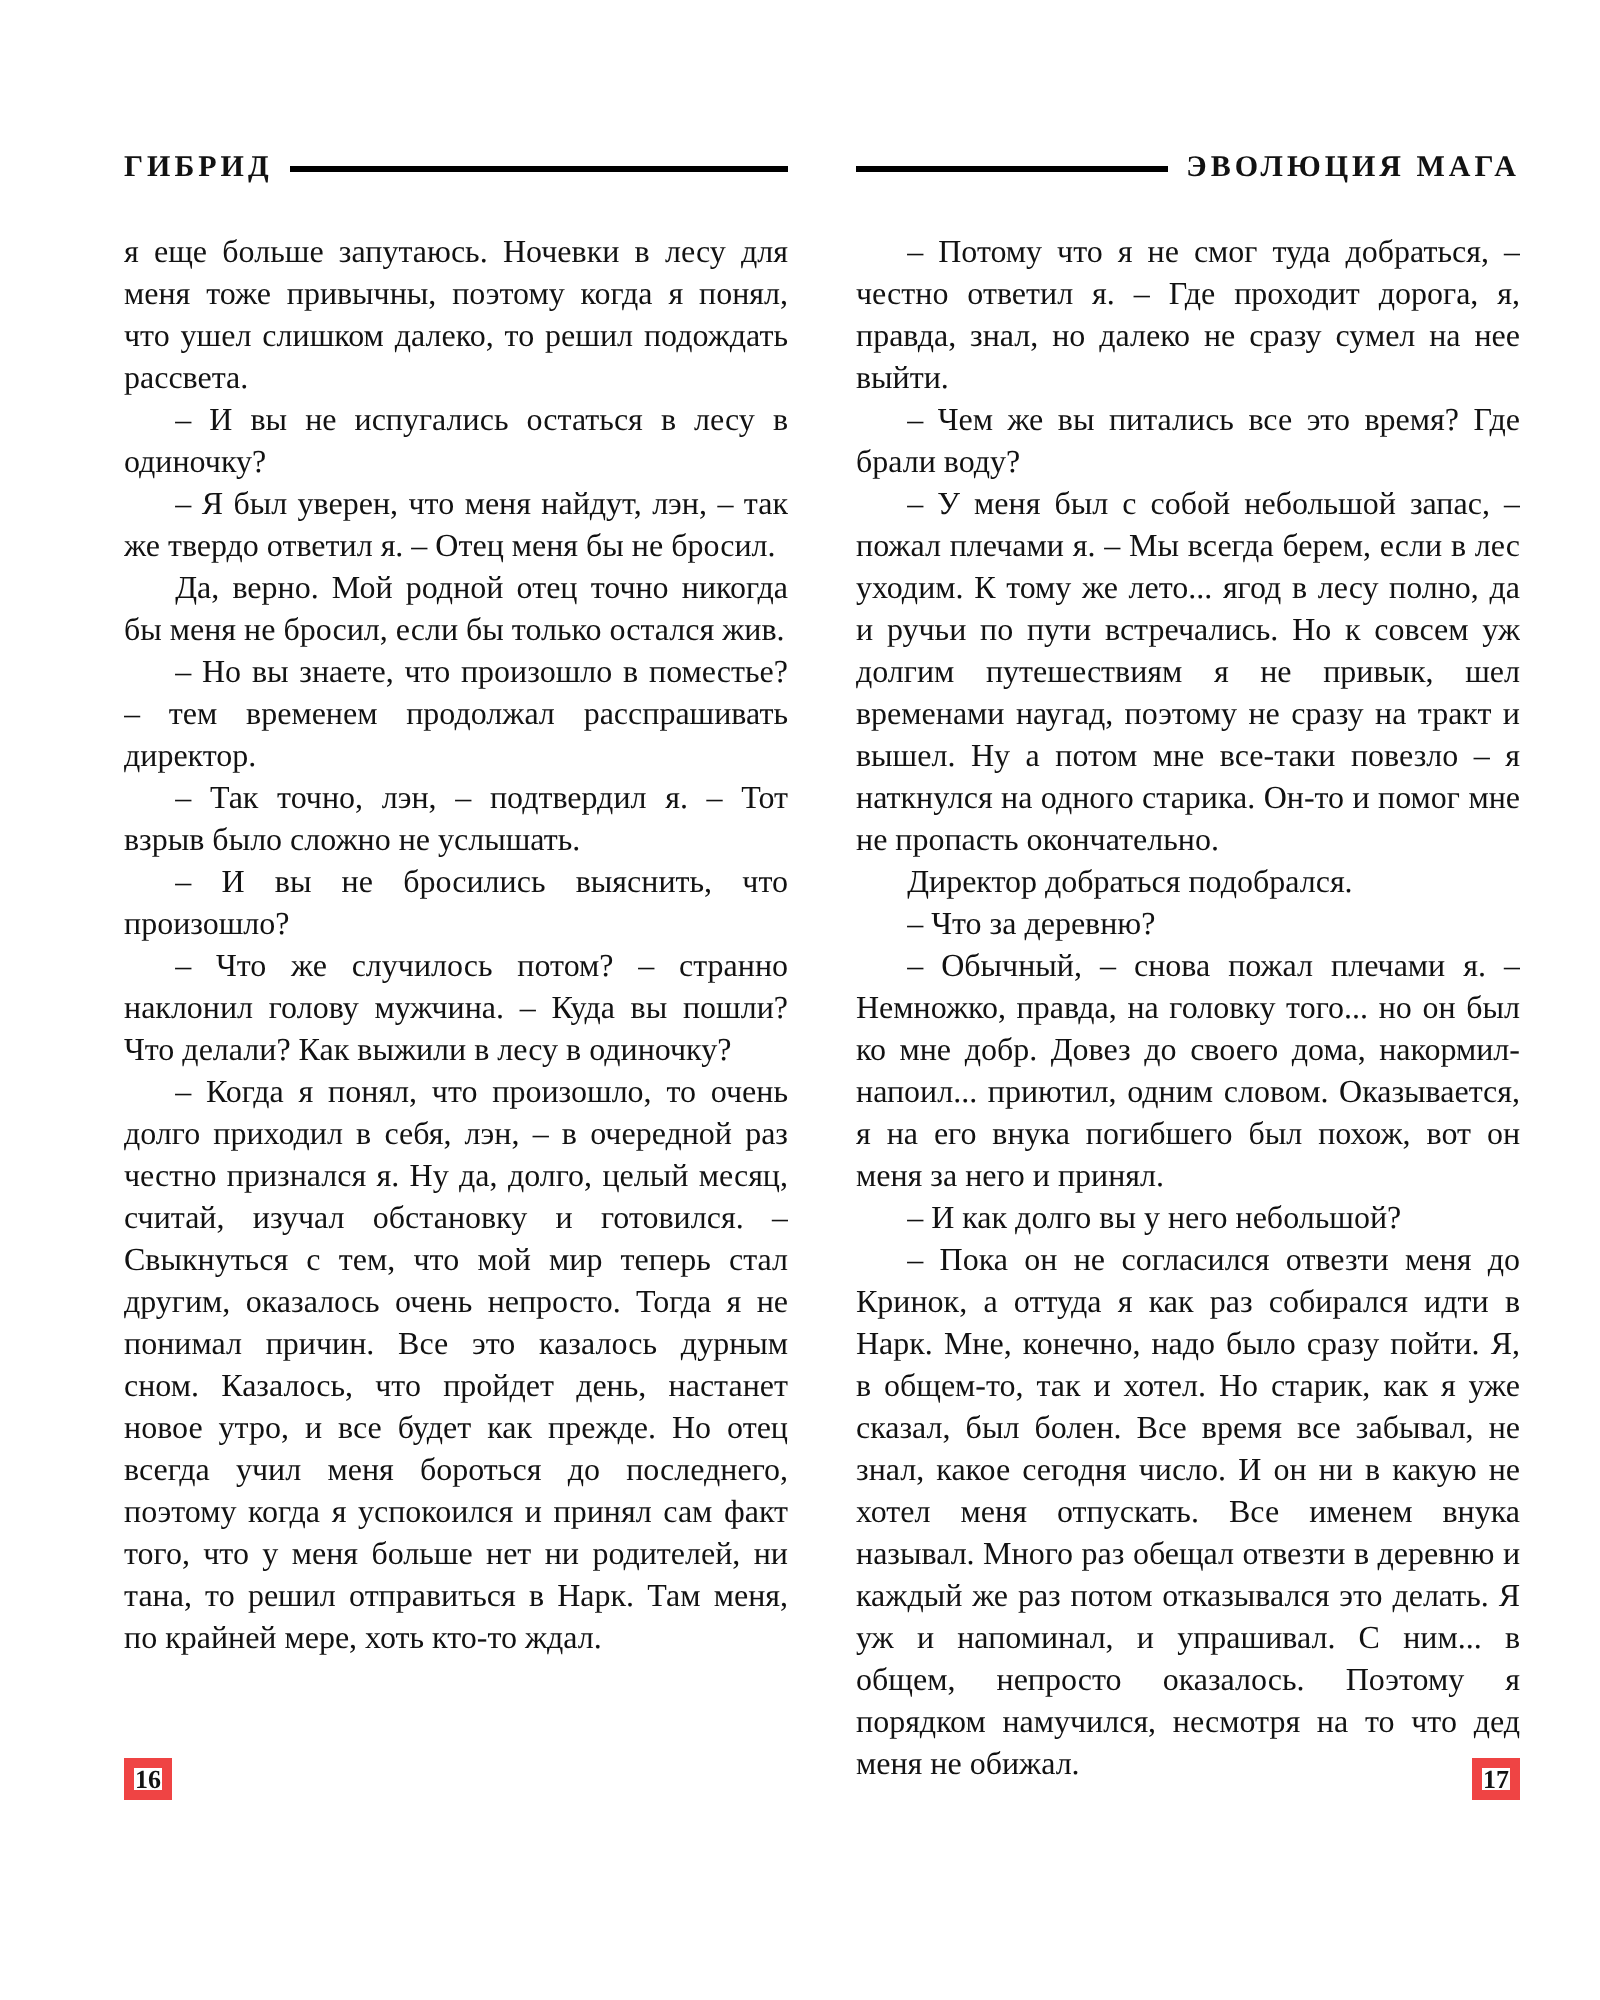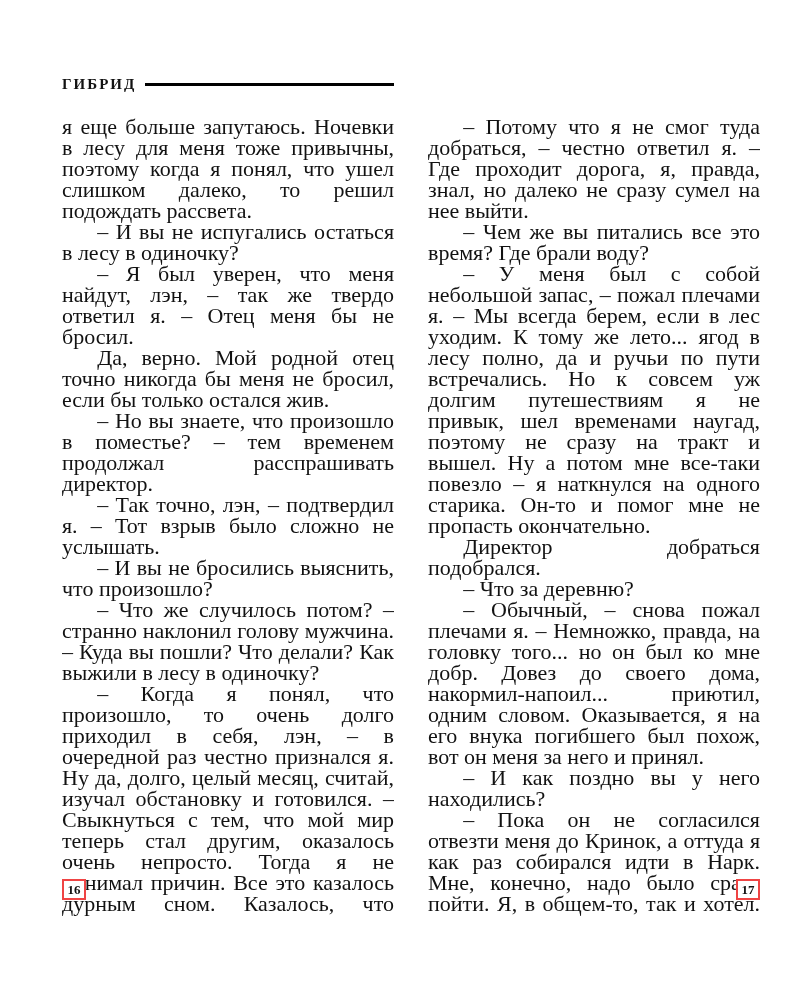--- a/index.html
+++ b/index.html
@@ -44,38 +44,38 @@
   }
   .rh-label { white-space: nowrap; }
 
   .page-text {
     position: absolute;
     top: 116px;
     left: 0;
     right: 0;
     height: 800px;
     overflow: hidden;
-    font-size: 22px;
+    font-size: 16px;
     line-height: 21px;
     text-align: justify;
   }
   .page-text p {
     margin: 0;
     text-indent: 1.6em;
   }
   .page-text p.cont {
     text-indent: 0;
   }
 
   .page-number {
     position: absolute;
     top: 879px;
     width: 24px;
     height: 21px;
-    border: 2px solid #ef4444;
+    border: 5px solid #ef4444;
     background: #ffffff;
     display: flex;
     align-items: center;
     justify-content: center;
     font-size: 13px;
     font-weight: bold;
     box-sizing: border-box;
   }
   .pn-left  { left: 0;  }
   .pn-right { right: 0; text-align: center; }
@@ -109,36 +109,40 @@
 
         <p>– Что же случилось потом? – странно наклонил голову мужчина. – Куда вы пошли? Что делали? Как выжили в лесу в одиночку?</p>
 
         <p>– Когда я понял, что произошло, то очень долго приходил в себя, лэн, – в очередной раз честно признался я. Ну да, долго, целый месяц, считай, изучал обстановку и готовился. – Свыкнуться с тем, что мой мир теперь стал другим, оказалось очень непросто. Тогда я не понимал причин. Все это казалось дурным сном. Казалось, что пройдет день, настанет новое утро, и все будет как прежде. Но отец всегда учил меня бороться до последнего, поэтому когда я успокоился и принял сам факт того, что у меня больше нет ни родителей, ни тана, то решил отправиться в Нарк. Там меня, по крайней мере, хоть кто-то ждал.</p>
 
       </div>
     <div class="page-number pn-left">16</div>
   </div>
 
   <div class="page page-right">
+    <div class="running-head">
+      <span class="rh-rule"></span>
+      <span class="rh-label">ЭВОЛЮЦИЯ МАГА</span>
+    </div>
     <div class="page-text">
 
         <p>– Потому что я не смог туда добраться, – честно ответил я. – Где проходит дорога, я, правда, знал, но далеко не сразу сумел на нее выйти.</p>
 
         <p>– Чем же вы питались все это время? Где брали воду?</p>
 
         <p>– У меня был с собой небольшой запас, – пожал плечами я. – Мы всегда берем, если в лес уходим. К тому же лето... ягод в лесу полно, да и ручьи по пути встречались. Но к совсем уж долгим путешествиям я не привык, шел временами наугад, поэтому не сразу на тракт и вышел. Ну а потом мне все-таки повезло – я наткнулся на одного старика. Он-то и помог мне не пропасть окончательно.</p>
 
         <p>Директор добраться подобрался.</p>
 
         <p>– Что за деревню?</p>
 
         <p>– Обычный, – снова пожал плечами я. – Немножко, правда, на головку того... но он был ко мне добр. Довез до своего дома, накормил-напоил... приютил, одним словом. Оказывается, я на его внука погибшего был похож, вот он меня за него и принял.</p>
 
 
-        <p>– И как поздно вы у него находились?</p>
+        <p>– И как долго вы у него небольшой?</p>
 
         <p>– Пока он не согласился отвезти меня до Кринок, а оттуда я как раз собирался идти в Нарк. Мне, конечно, надо было сразу пойти. Я, в общем-то, так и хотел. Но старик, как я уже сказал, был болен. Все время все забывал, не знал, какое сегодня число. И он ни в какую не хотел меня отпускать. Все именем внука называл. Много раз обещал отвезти в деревню и каждый же раз потом отказывался это делать. Я уж и напоминал, и упрашивал. С ним... в общем, непросто оказалось. Поэтому я порядком намучился, несмотря на то что дед меня не обижал.</p>
 
       </div>
     <div class="page-number pn-right">17</div>
   </div>
 
 </div>
 
 </body></html>

